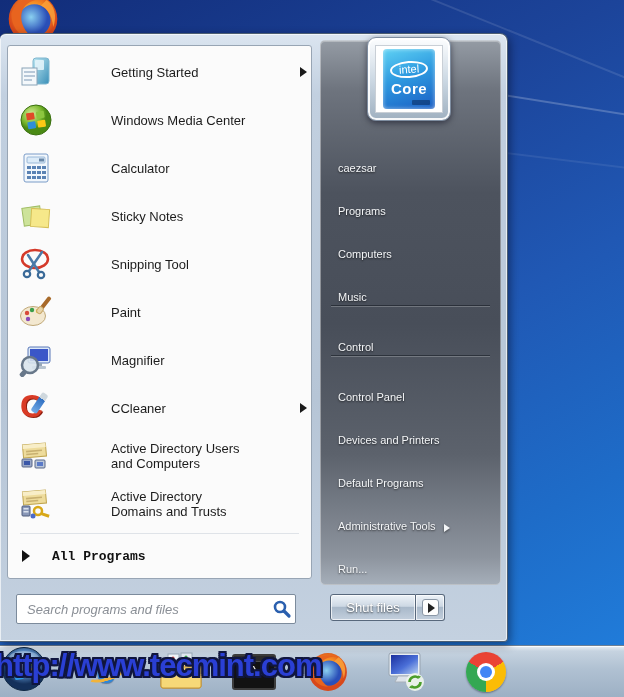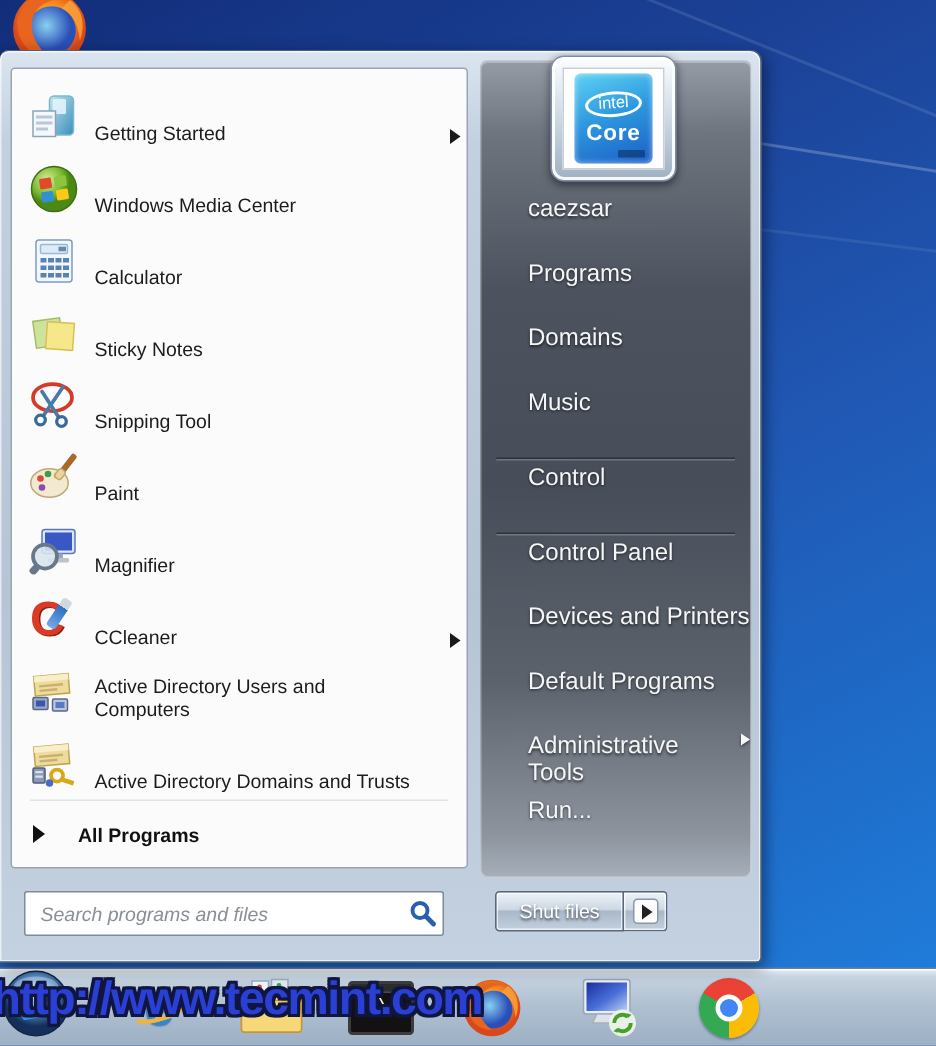--- a/index.html
+++ b/index.html
@@ -20,45 +20,45 @@
 
   
   .start-menu { position:absolute; left:0; top:33px; width:508px; height:609px; z-index:5;
     background:linear-gradient(180deg,#dbe5f0 0%,#c2d0e0 10%,#b6c5d6 60%,#c4d1e0 100%);
     border:1px solid #4c5e72; border-left:none; border-radius:6px 8px 4px 0;
     box-shadow:inset 0 0 0 1px rgba(255,255,255,.65), 2px 3px 10px rgba(0,0,20,.45); }
 
   
   .white-panel { position:absolute; left:7px; top:11px; width:305px; height:534px;
     background:#fbfbfb; border:1px solid #98a5b4; border-radius:3px; padding-top:2px; overflow:hidden; }
-  .l-item { display:flex; align-items:flex-end; height:48px; padding:0 4px 0 10px; cursor:default; }
+  .l-item { display:flex; align-items:center; height:48px; padding:0 4px 0 10px; cursor:default;gap:48px; }
   .l-item .licon { width:36px; height:36px; position:relative; flex:0 0 36px; display:flex; align-items:center; justify-content:center; }
   .l-item .llabel { margin-left:9px; font-size:13px; color:#1c1c1c; line-height:15px; max-width:218px; }
   .tri-r { width:0; height:0; border-left:7px solid #1a1a1a; border-top:5px solid transparent; border-bottom:5px solid transparent; margin-left:auto; }
   .spacer-arrow { margin-left:auto; width:7px; }
   .l-sep { border-top:1px solid #dfe3e8; margin:5px 12px 4px 12px; }
-  .all-programs { display:flex; align-items:center; height:36px; padding-left:14px; }
+  .all-programs { display:flex; align-items:center; height:36px; padding-left:14px;font-family:Liberation Mono, monospace; }
   .all-programs .tri-ap { width:0; height:0; border-left:8px solid #111; border-top:6px solid transparent; border-bottom:6px solid transparent; }
   .all-programs .ap-label { margin-left:22px; font-size:13px; font-weight:bold; color:#111; }
 
   
   .search-row { position:absolute; left:7px; top:554px; width:305px; height:44px; }
   .search-box { position:absolute; left:9px; top:6px; width:280px; height:30px;
     background:#fff; border:1px solid #7c8b9c; border-radius:2px; display:flex; align-items:center; }
   .search-box input { flex:1; border:none; outline:none; background:transparent; padding:0 6px 0 10px;
     font-family:"Liberation Sans", sans-serif; font-size:13px; color:#222; }
   .search-box input::placeholder { font-style:italic; color:#8a8f96; }
   .search-glyph { flex:0 0 24px; height:20px; }
 
   
   .right-panel { position:absolute; left:320px; top:6px; width:181px; height:545px;
     border-radius:5px; border:1px solid rgba(255,255,255,.38);
     background:linear-gradient(180deg,#949ba4 0%,#6e747e 9%,#4d535e 28%,#484e59 52%,#5c626c 76%,#8d949e 95%,#a5aeb9 100%);
     box-shadow:inset 0 1px 0 rgba(255,255,255,.3); padding-top:90px; }
-  .r-item { height:43px; display:flex; align-items:flex-start; padding-left:31px; font-size:16px; color:#f4f6f8;
+  .r-item { height:43px; display:flex; align-items:flex-end; padding-left:17px; font-size:11px; color:#f4f6f8;
     text-shadow:0 1px 2px rgba(0,0,0,.65); cursor:default; }
   .r-item .tri-w { width:0; height:0; border-left:6px solid #f4f6f8; border-top:4.5px solid transparent; border-bottom:4.5px solid transparent; margin-left:8px; filter:drop-shadow(0 1px 1px rgba(0,0,0,.5)); }
   .r-sep { height:0; border-top:1px solid rgba(15,20,28,.5); border-bottom:1px solid rgba(255,255,255,.22); margin:2px 10px 3px 10px; }
 
   
   .avatar-frame { position:absolute; left:367px; top:3px; width:84px; height:84px; z-index:6;
     background:linear-gradient(180deg,#fdfeff 0%,#cdd9e4 50%,#9fb0c0 100%);
     border:1px solid #7e8da0; border-radius:9px; box-shadow:0 2px 6px rgba(0,0,20,.5), inset 0 0 0 2px rgba(255,255,255,.9);
     display:flex; align-items:center; justify-content:center; }
   .avatar-card { width:68px; height:68px; background:#fff; border:1px solid #c9cfd6; display:flex; align-items:center; justify-content:center; }
@@ -357,21 +357,21 @@
     </div>
 
     <div class="right-panel">
       <div class="r-item">
           <span>caezsar</span>
         </div>
       <div class="r-item">
           <span>Programs</span>
         </div>
       <div class="r-item">
-          <span>Domains</span>
+          <span>Computers</span>
         </div>
       <div class="r-item">
           <span>Music</span>
         </div>
       <div class="r-sep"></div>
       <div class="r-item">
           <span>Control</span>
         </div>
       <div class="r-sep"></div>
       <div class="r-item">

